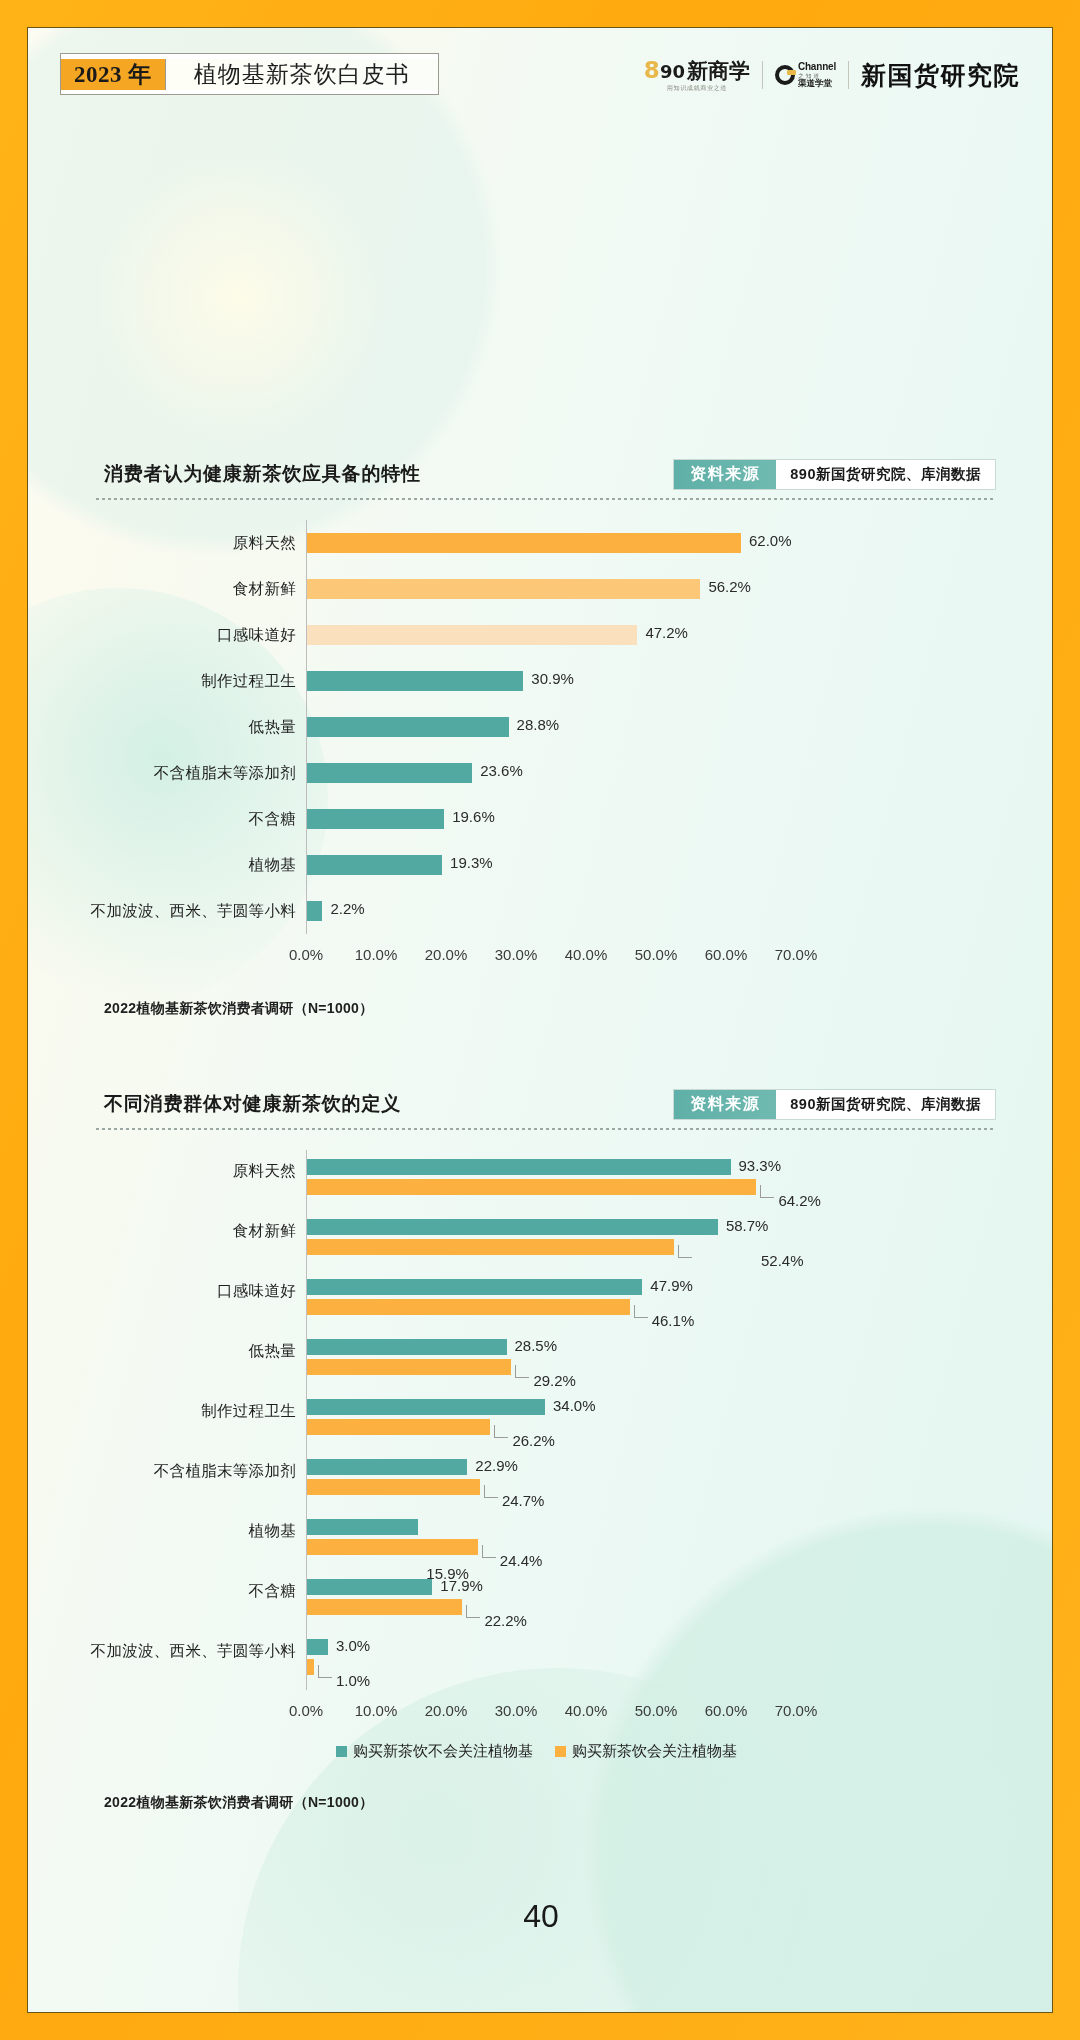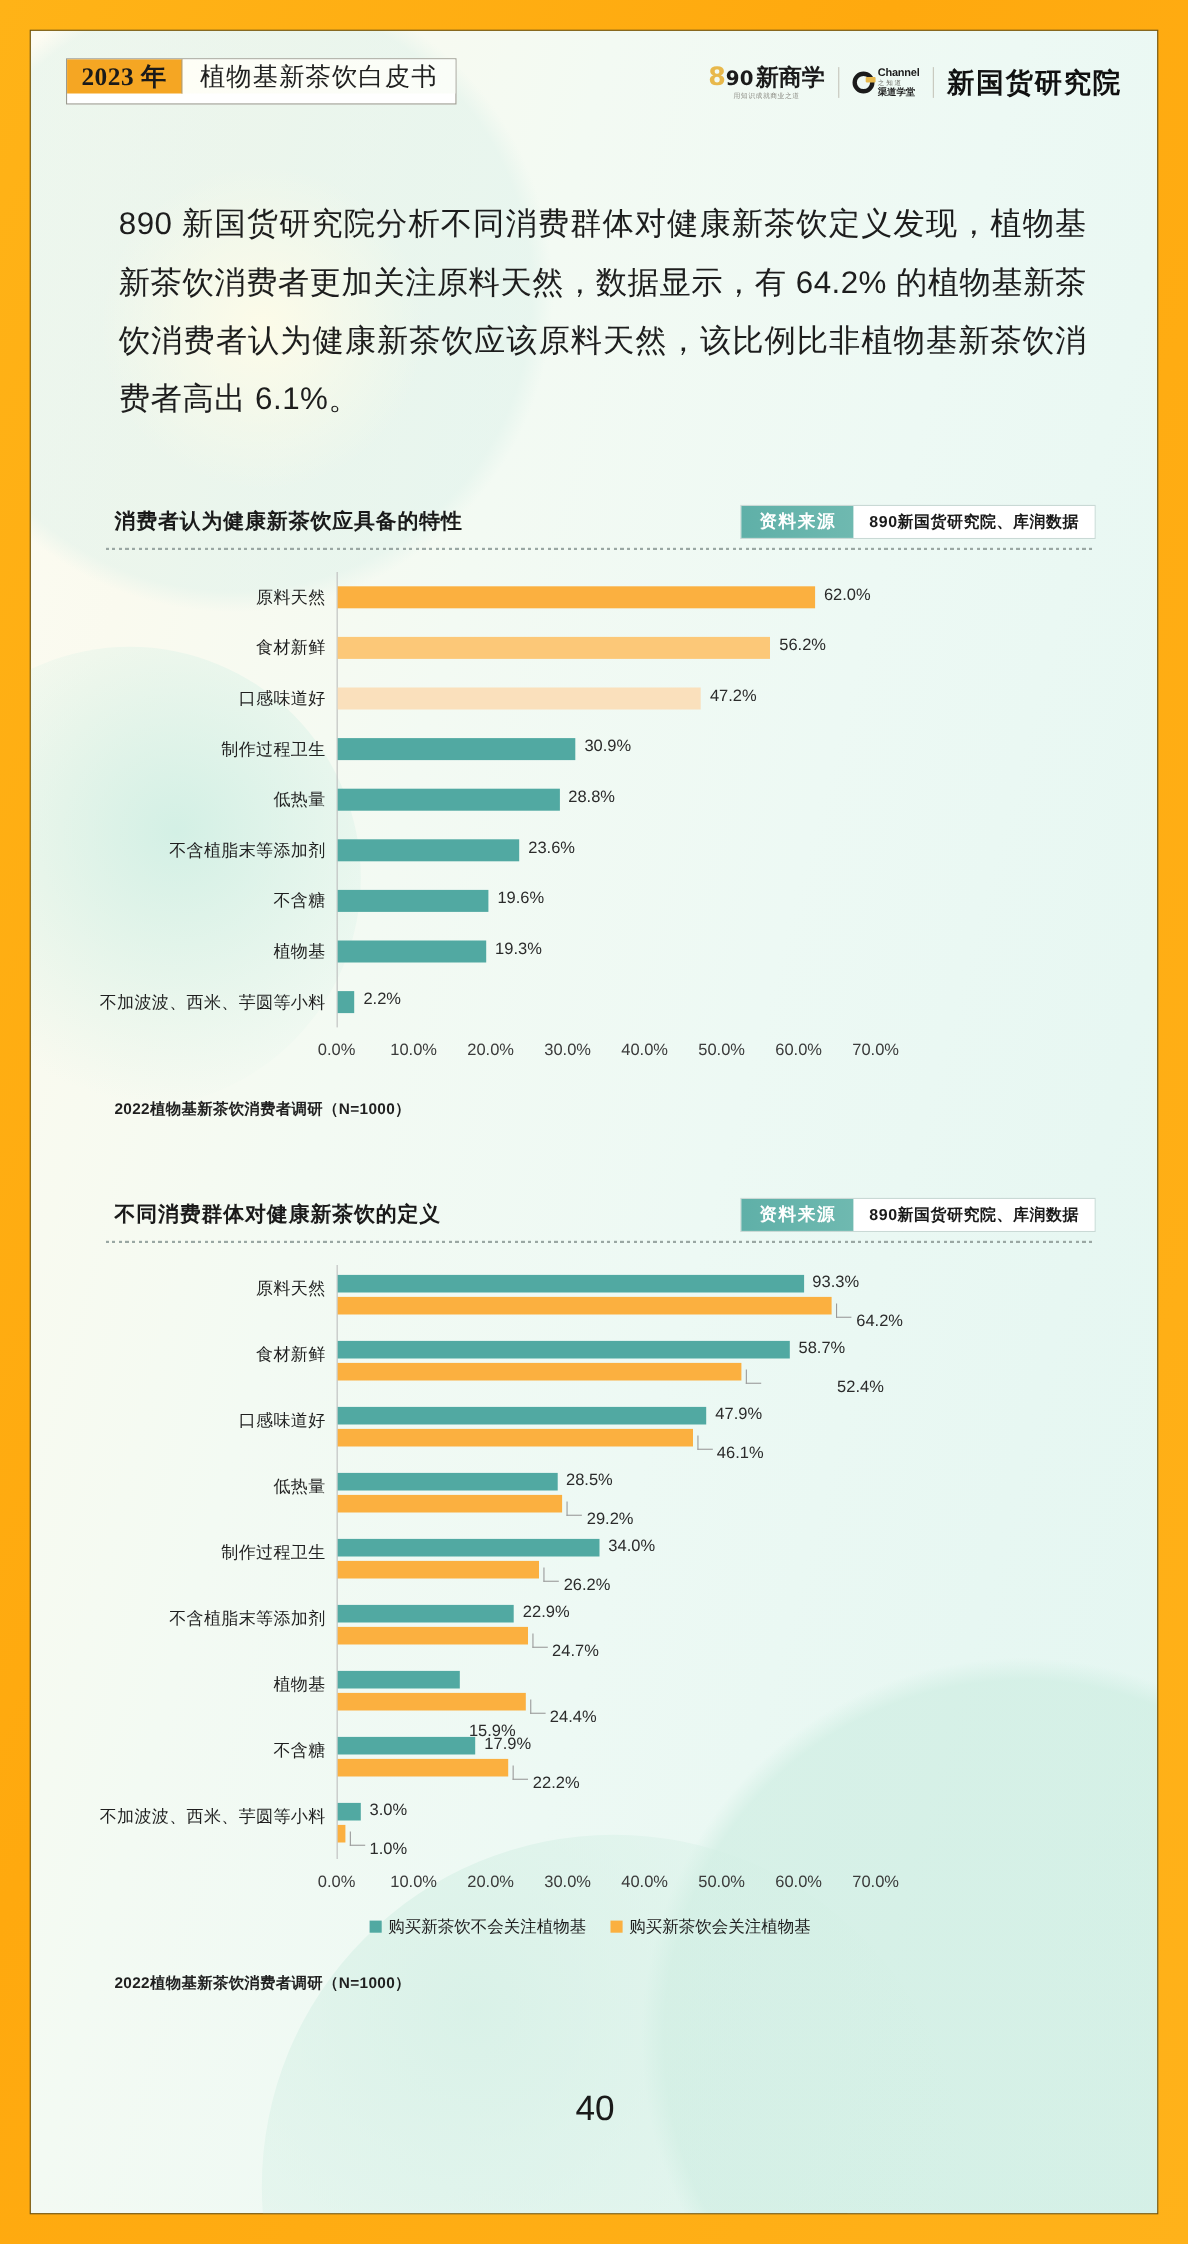--- a/index.html
+++ b/index.html
@@ -42,41 +42,41 @@
             background: radial-gradient(circle at 40% 50%, rgba(214,240,231,0.6), rgba(214,240,231,0) 68%); }
   .deco-4 { left: 60px; top: 120px; width: 300px; height: 300px;
             background: radial-gradient(circle at 50% 50%, rgba(255,252,232,0.9), rgba(255,252,232,0) 70%); }
 
   
   #header {
     position: absolute; left: 0; top: 0; width: 1026px; height: 75px;
   }
   #title-badge {
     position: absolute; left: 32px; top: 25px;
-    display: flex; align-items: flex-start;
+    display: flex; align-items: center;
     border: 1px solid #9b9b8f;
     background: #FFFFFF;
     height: 42px;
   }
   #year-chip {
     background: #F5A623;
     color: #1a1a1a;
     font-family: "Liberation Serif", serif;
     font-weight: bold;
     font-size: 23px;
     letter-spacing: 0.5px;
     display: flex; align-items: center; justify-content: center;
     padding: 0 13px;
     border-right: 1px solid #9b9b8f;
   }
   #doc-title {
     color: #1f1f1f;
     font-size: 23px;
     display: flex; align-items: center;
-    padding: 0 16px;
+    padding: 0 28px;
     letter-spacing: 1px;
     background: linear-gradient(90deg,#FEFEF6,#FAFDF8);
   }
   #logos {
     position: absolute; right: 34px; top: 27px;
     display: flex; align-items: center; gap: 12px; height: 40px;
   }
   .logo-890 { display: flex; flex-direction: column; align-items: center; line-height: 1; }
   .logo-890-top { display: flex; align-items: baseline; }
   .l890-8 { color: #E8B84B; font-size: 23px; font-weight: bold; font-family: "DejaVu Sans", sans-serif; }
@@ -229,21 +229,20 @@
             <span class="lm-t3">渠道学堂</span>
           </span>
         </div>
 
         <div class="logo-sep"></div>
 
         <div class="logo-inst">新国货研究院</div>
       </div>
     </div>
 
-    <div id="lede">890 新国货研究院分析不同消费群体对健康新茶饮定义发现，植物基新茶饮消费者更加关注原料天然，数据显示，有 64.2% 的植物基新茶饮消费者认为健康新茶饮应该原料天然，该比例比非植物基新茶饮消费者高出 6.1%。</div>
 
     <div class="chart-block" id="chart1-block">
       <div class="chart-head">
         <div class="chart-title">消费者认为健康新茶饮应具备的特性</div>
         <div class="src-badge">
           <div class="src-label">资料来源</div>
           <div class="src-value">890新国货研究院、库润数据</div>
         </div>
       </div>
       <div class="chart-rule"></div>

